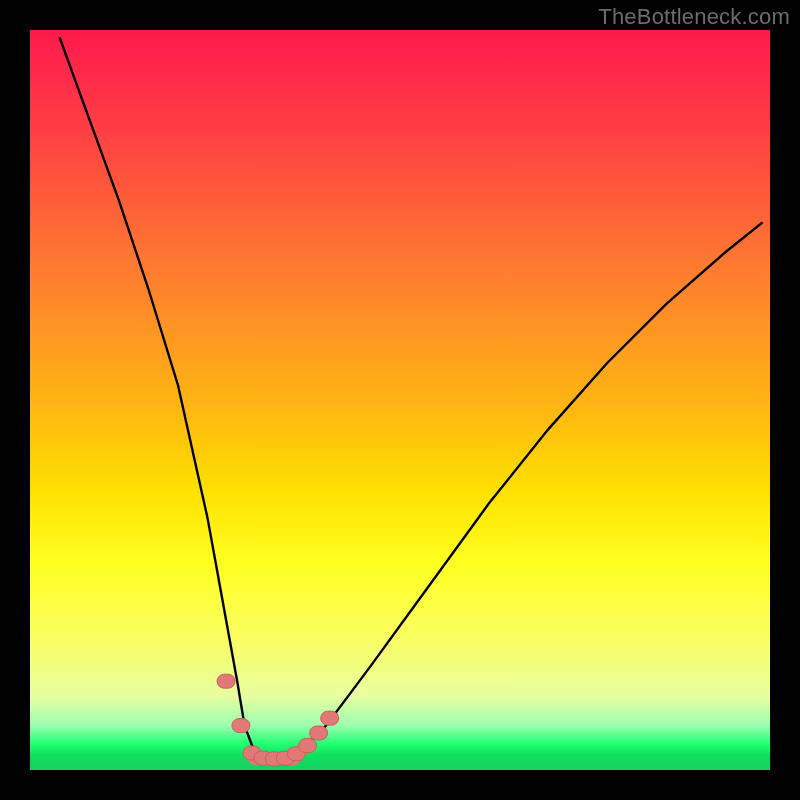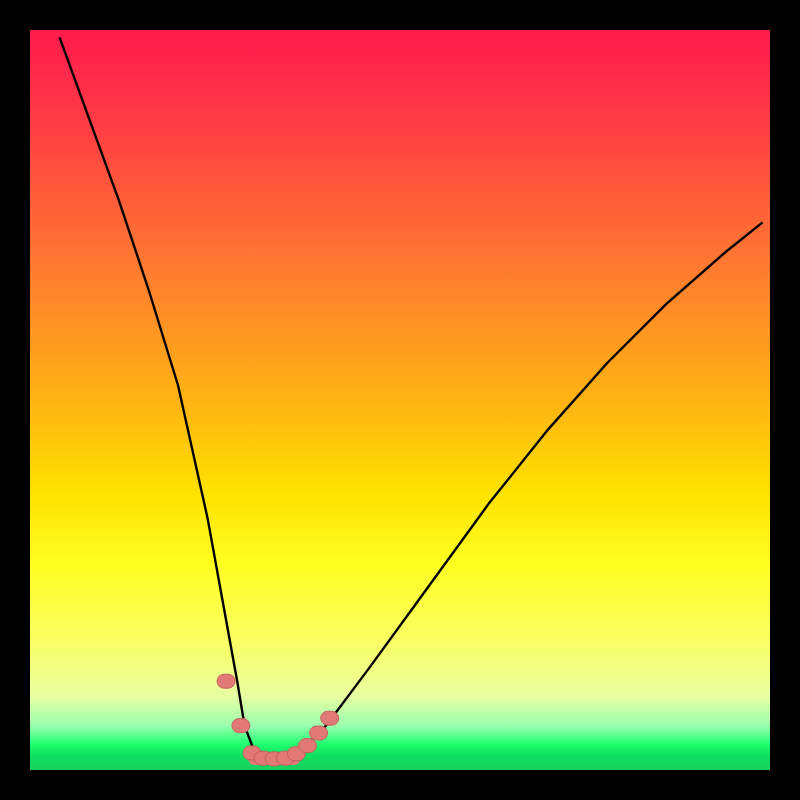--- a/index.html
+++ b/index.html
@@ -59,20 +59,21 @@
     letter-spacing: 0.2px;
     user-select: none;
     font-weight: 400;
   }
 </style>
 </head>
 <body>
 
 <div class="stage">
 
+  <div class="watermark">TheBottleneck.com</div>
 
   <div class="plot">
     <svg class="curve-layer" viewBox="0 0 740 740" preserveAspectRatio="none">
       <g>
         <path id="curve-path" fill="none" stroke-width="2.4" d="M29.60 7.40 L59.20 88.80 L88.80 170.20 L118.40 259.00 L148.00 355.20 L177.60 488.40 L192.40 569.80 L207.20 651.20 L214.60 695.60 L225.70 725.20 L236.80 728.90 L251.60 728.90 L266.40 725.20 L296.00 695.60 L340.40 636.40 L399.60 555.00 L458.80 473.60 L518.00 399.60 L577.20 333.00 L636.40 273.80 L695.60 222.00 L732.60 192.40" stroke="#000000"></path>
       </g>
       <g id="markers-group">
           <rect x="218.30" y="722.90" width="51.80" height="12" rx="6" fill="#e17a76"></rect>
           <rect x="187.10" y="644.20" width="18" height="14" rx="7" ry="7" fill="#e17a76" stroke="#c7605c" stroke-width="1"></rect>
           <rect x="201.90" y="688.60" width="18" height="14" rx="7" ry="7" fill="#e17a76" stroke="#c7605c" stroke-width="1"></rect>

